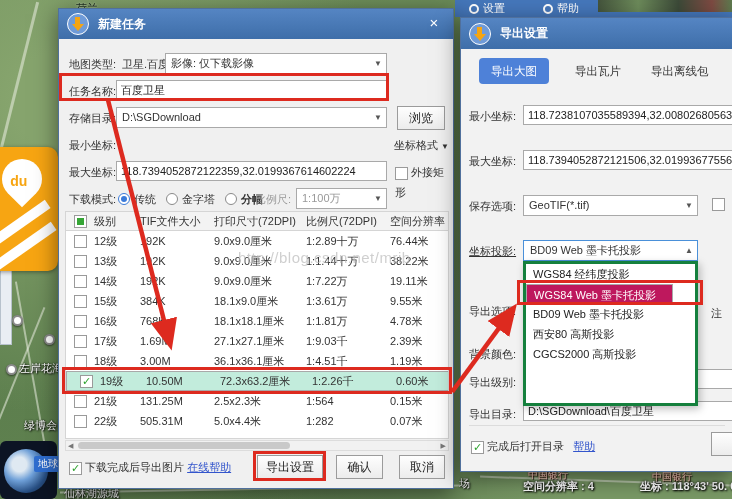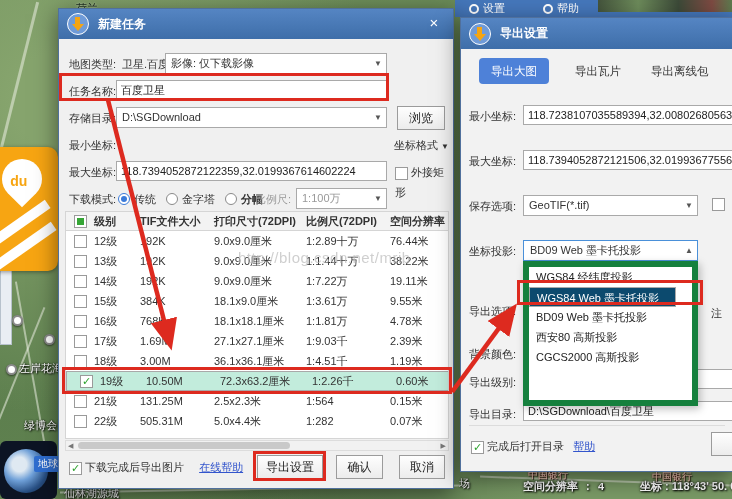--- a/index.html
+++ b/index.html
@@ -61,36 +61,36 @@
   .radio{display:inline-flex;align-items:center;margin-right:10px;}
   .rb{width:12px;height:12px;border-radius:50%;border:1px solid #8a8a8a;background:#fff;box-sizing:border-box;margin-right:4px;position:relative;}
   .rb.on{border-color:#3a7ad9;}
   .rb.on:before{content:"";position:absolute;left:2px;top:2px;width:6px;height:6px;border-radius:50%;background:#3a7ad9;}
   .tbl-head{position:absolute;left:6px;top:202px;width:384px;height:20px;background:#f3f3f3;border:1px solid #d5d5d5;box-sizing:border-box;
     display:grid;grid-template-columns:28px 46px 74px 92px 84px 58px;align-items:center;font-size:11px;color:#333;}
   .tbl-body{position:absolute;left:6px;top:222px;width:384px;height:208px;background:#fff;border:1px solid #d5d5d5;border-top:none;box-sizing:border-box;overflow:hidden;}
   .trow{height:20px;display:grid;grid-template-columns:28px 46px 74px 92px 84px 58px;align-items:center;font-size:11px;color:#333;}
   .trow.sel{background:#c2ecdc;}
   .trow .cell{overflow:hidden;white-space:nowrap;}
-  .tbl-head .cell{padding-left:0;font-weight:bold;}
+  .tbl-head .cell{padding-left:0;}
   .hscroll{position:absolute;left:6px;top:431px;width:384px;height:11px;background:#f1f1f1;border:1px solid #dcdcdc;box-sizing:border-box;}
   .hscroll .thumb{position:absolute;left:12px;top:1px;width:212px;height:7px;background:#c9c9c9;border-radius:4px;}
   .hscroll .sarr{position:absolute;top:0;font-size:7px;color:#777;line-height:9px;}
   
   .export-dlg{left:460px;top:17px;width:272px;height:453px;background:#f2f2f2;overflow:hidden;}
   .export-dlg .titlebar{height:31px;}
   .tab{position:absolute;top:40px;height:26px;line-height:26px;padding:0 12px;font-size:11.5px;color:#333;}
   .tab.active{background:#4e81d8;color:#fff;border-radius:4px;}
   .combo-open{position:absolute;left:62px;top:222px;width:175px;height:21px;background:#fff;border:1px solid #4a90d9;box-sizing:border-box;
     line-height:19px;padding:0 16px 0 6px;white-space:nowrap;overflow:hidden;}
   .combo-open .arr{position:absolute;right:4px;top:0;font-size:8px;color:#555;line-height:19px;}
-  .ddlist{position:absolute;left:62px;top:243px;width:175px;height:145px;background:#fff;border:6px solid #15803d;box-sizing:border-box;
+  .ddlist{position:absolute;left:62px;top:243px;width:175px;height:145px;background:#fff;border:3px solid #15803d;box-sizing:border-box;
     box-shadow:2px 3px 8px rgba(0,0,0,.25);z-index:5;}
   .dd-item{height:20px;line-height:20px;padding-left:7px;font-size:11px;color:#222;white-space:nowrap;overflow:hidden;}
-  .dd-item.sel{background:#0c4a6e;color:#fff;}
+  .dd-item.sel{background:#be185d;color:#fff;}
   .separator{position:absolute;left:8px;top:407px;width:256px;height:1px;background:#dcdcdc;}
   
   .annot{position:absolute;inset:0;z-index:40;pointer-events:none;}
   .redbox{position:absolute;border:3px solid #dd2a1f;box-sizing:border-box;}
   .watermark{position:absolute;left:238px;top:249px;z-index:45;font-size:15px;letter-spacing:.5px;
     color:#b9b9b9;opacity:.68;white-space:nowrap;pointer-events:none;}
   .z10{z-index:10;} .z20{z-index:20;}
 </style>
 </head>
 <body>
@@ -112,21 +112,21 @@
       <div class="stripe" style="left:14px;top:94px;"></div>
     </div>
     <div class="map-dot" style="left:6px;top:364px;"></div>
     <div class="map-dot" style="left:12px;top:315px;"></div>
     <div class="map-dot" style="left:44px;top:334px;"></div>
     <div class="globe-thumb">
       <div class="earth"></div>
     </div>
     <div class="globe-badge">地球</div>
     <div></div>
-    <div class="statusbar-text" style="left:523px;top:479px;font-family:Liberation Mono, monospace;">空间分辨率 : 4</div>
+    <div class="statusbar-text" style="left:523px;top:479px;">空间分辨率 : 4</div>
     <div class="statusbar-text" style="left:640px;top:479px;">坐标 : 118°43' 50. 04"</div>
   <span class="mlabel dark" style="left: 76px; top: 1px;">荷兰</span>
       <span class="mlabel light" style="left: 19px; top: 361px;">左岸花海</span>
       <span class="mlabel light" style="left: 24px; top: 418px;">绿博会园</span>
       <span class="mlabel light" style="left: 64px; top: 486px;">仙林湖源城</span>
       <span class="mlabel red" style="left: 528px; top: 468px;">中国银行</span>
       <span class="mlabel red" style="left: 652px; top: 470px;">中国银行</span>
       <span class="mlabel light" style="left: 459px; top: 476px;">场</span>
     </div>
 
@@ -296,21 +296,21 @@
       </div>
     <div class="hscroll">
       <span class="sarr" style="left:2px;">◀</span>
       <span class="sarr" style="right:2px;">▶</span>
       <span class="thumb"></span>
     </div>
 
     <div class="lbl" style="left:10px;top:448px;">
       <span class="cbx">✓</span>
       <span>下载完成后导出图片</span>
-      <span class="link" style="margin-left:12px;">在线帮助</span>
+      <span class="link" style="margin-left:0;">在线帮助</span>
     </div>
     <div class="btn" style="left:198px;top:446px;width:66px;">导出设置</div>
     <div class="btn" style="left:277px;top:446px;width:47px;">确认</div>
     <div class="btn" style="left:340px;top:446px;width:46px;">取消</div>
   </div>
 
   <div class="dialog export-dlg z20">
     <div class="titlebar">
       <div class="dlg-ico"></div>
       <div class="dlg-title">导出设置</div>
@@ -327,21 +327,21 @@
     <div class="lbl" style="left:8px;top:133px;">最大坐标:</div>
     <input class="inp" style="left: 62px; top: 132px; width: 228px;" readonly="" value="118.7394052872121506,32.01993677556007">
 
     <div class="lbl" style="left:8px;top:178px;">保存选项:</div>
     <div class="sel" style="left:62px;top:177px;width:175px;">
       <span>GeoTIF(*.tif)</span>
       <span class="arr">▼</span>
     </div>
     <span class="cbx" style="position:absolute;left:251px;top:180px;"></span>
 
-    <div class="lbl" style="left:8px;top:223px;">坐标投影:</div>
+    <div class="lbl" style="left:8px;top:223px;text-decoration:underline;">坐标投影:</div>
     <div class="combo-open">
       <span>BD09 Web 墨卡托投影</span>
       <span class="arr">▲</span>
     </div>
 
     <div class="lbl" style="left:8px;top:283px;">导出选项:</div>
     <div class="lbl" style="left:250px;top:285px;">注</div>
     <div class="lbl" style="left:8px;top:326px;">背景颜色:</div>
     <div class="lbl" style="left:8px;top:354px;">导出级别:</div>
     <input class="inp" style="left: 62px; top: 351px; width: 228px;" readonly="">

